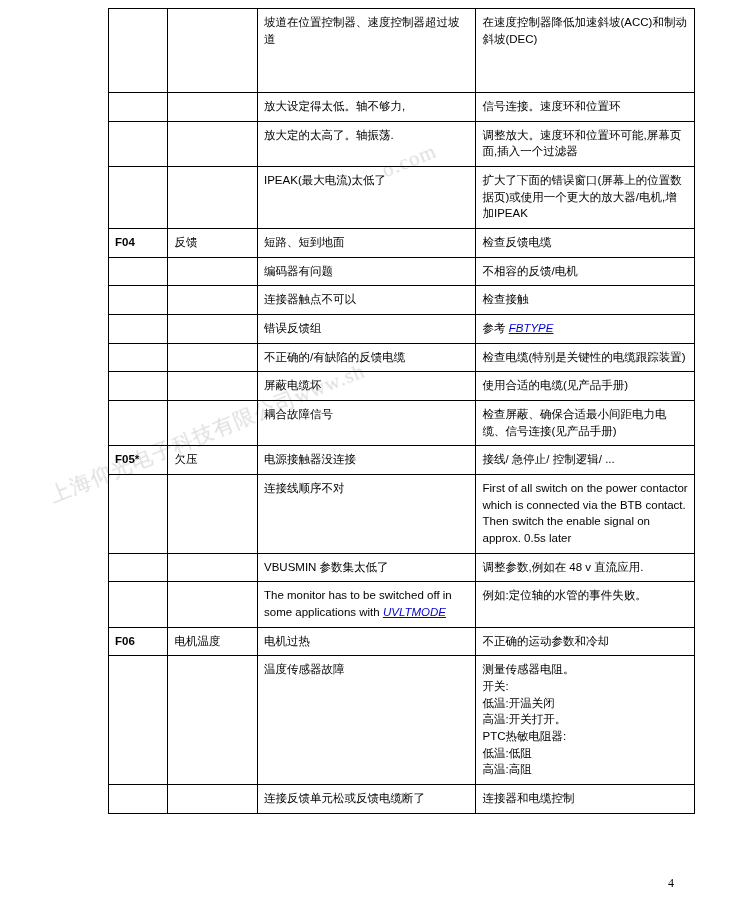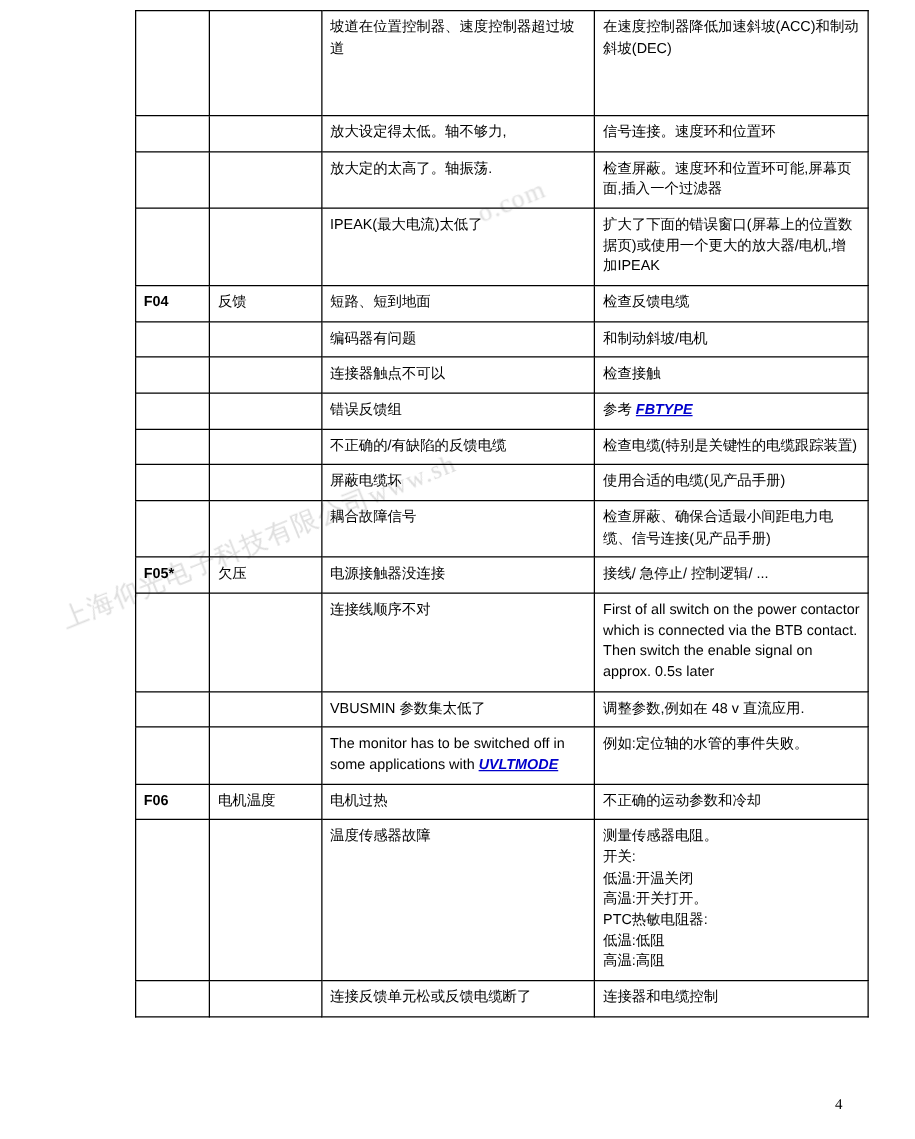--- a/index.html
+++ b/index.html
@@ -66,21 +66,21 @@
     width: 204px;
   }
   .en {
     font-size: 12px;
     line-height: 1.5;
   }
   .link {
     color: #0000cc;
     text-decoration: underline;
     font-style: italic;
-    font-weight: bold;
+    font-weight: normal;
   }
   .tallcell {
     height: 72px;
   }
   .pagenum {
     position: absolute;
     left: 668px;
     top: 876px;
     font-size: 12px;
     color: #000000;
@@ -110,40 +110,40 @@
       <tr>
         <td class="col-code"></td>
         <td class="col-name"></td>
         <td class="col-cause">放大设定得太低。轴不够力,</td>
         <td class="col-fix">信号连接。速度环和位置环</td>
       </tr>
       <tr>
         <td class="col-code"></td>
         <td class="col-name"></td>
         <td class="col-cause">放大定的太高了。轴振荡.</td>
-        <td class="col-fix">检查屏蔽。速度环和位置环可能,屏幕页面,插入一个过滤器</td>
+        <td class="col-fix">调整放大。速度环和位置环可能,屏幕页面,插入一个过滤器</td>
       </tr>
       <tr>
         <td class="col-code"></td>
         <td class="col-name"></td>
         <td class="col-cause">IPEAK(最大电流)太低了</td>
         <td class="col-fix">扩大了下面的错误窗口(屏幕上的位置数据页)或使用一个更大的放大器/电机,增加IPEAK</td>
       </tr>
 
       <tr>
         <td class="col-code">F04</td>
         <td class="col-name">反馈</td>
         <td class="col-cause">短路、短到地面</td>
         <td class="col-fix">检查反馈电缆</td>
       </tr>
       <tr>
         <td class="col-code"></td>
         <td class="col-name"></td>
         <td class="col-cause">编码器有问题</td>
-        <td class="col-fix">和制动斜坡/电机</td>
+        <td class="col-fix">不相容的反馈/电机</td>
       </tr>
       <tr>
         <td class="col-code"></td>
         <td class="col-name"></td>
         <td class="col-cause">连接器触点不可以</td>
         <td class="col-fix">检查接触</td>
       </tr>
       <tr>
         <td class="col-code"></td>
         <td class="col-name"></td>

